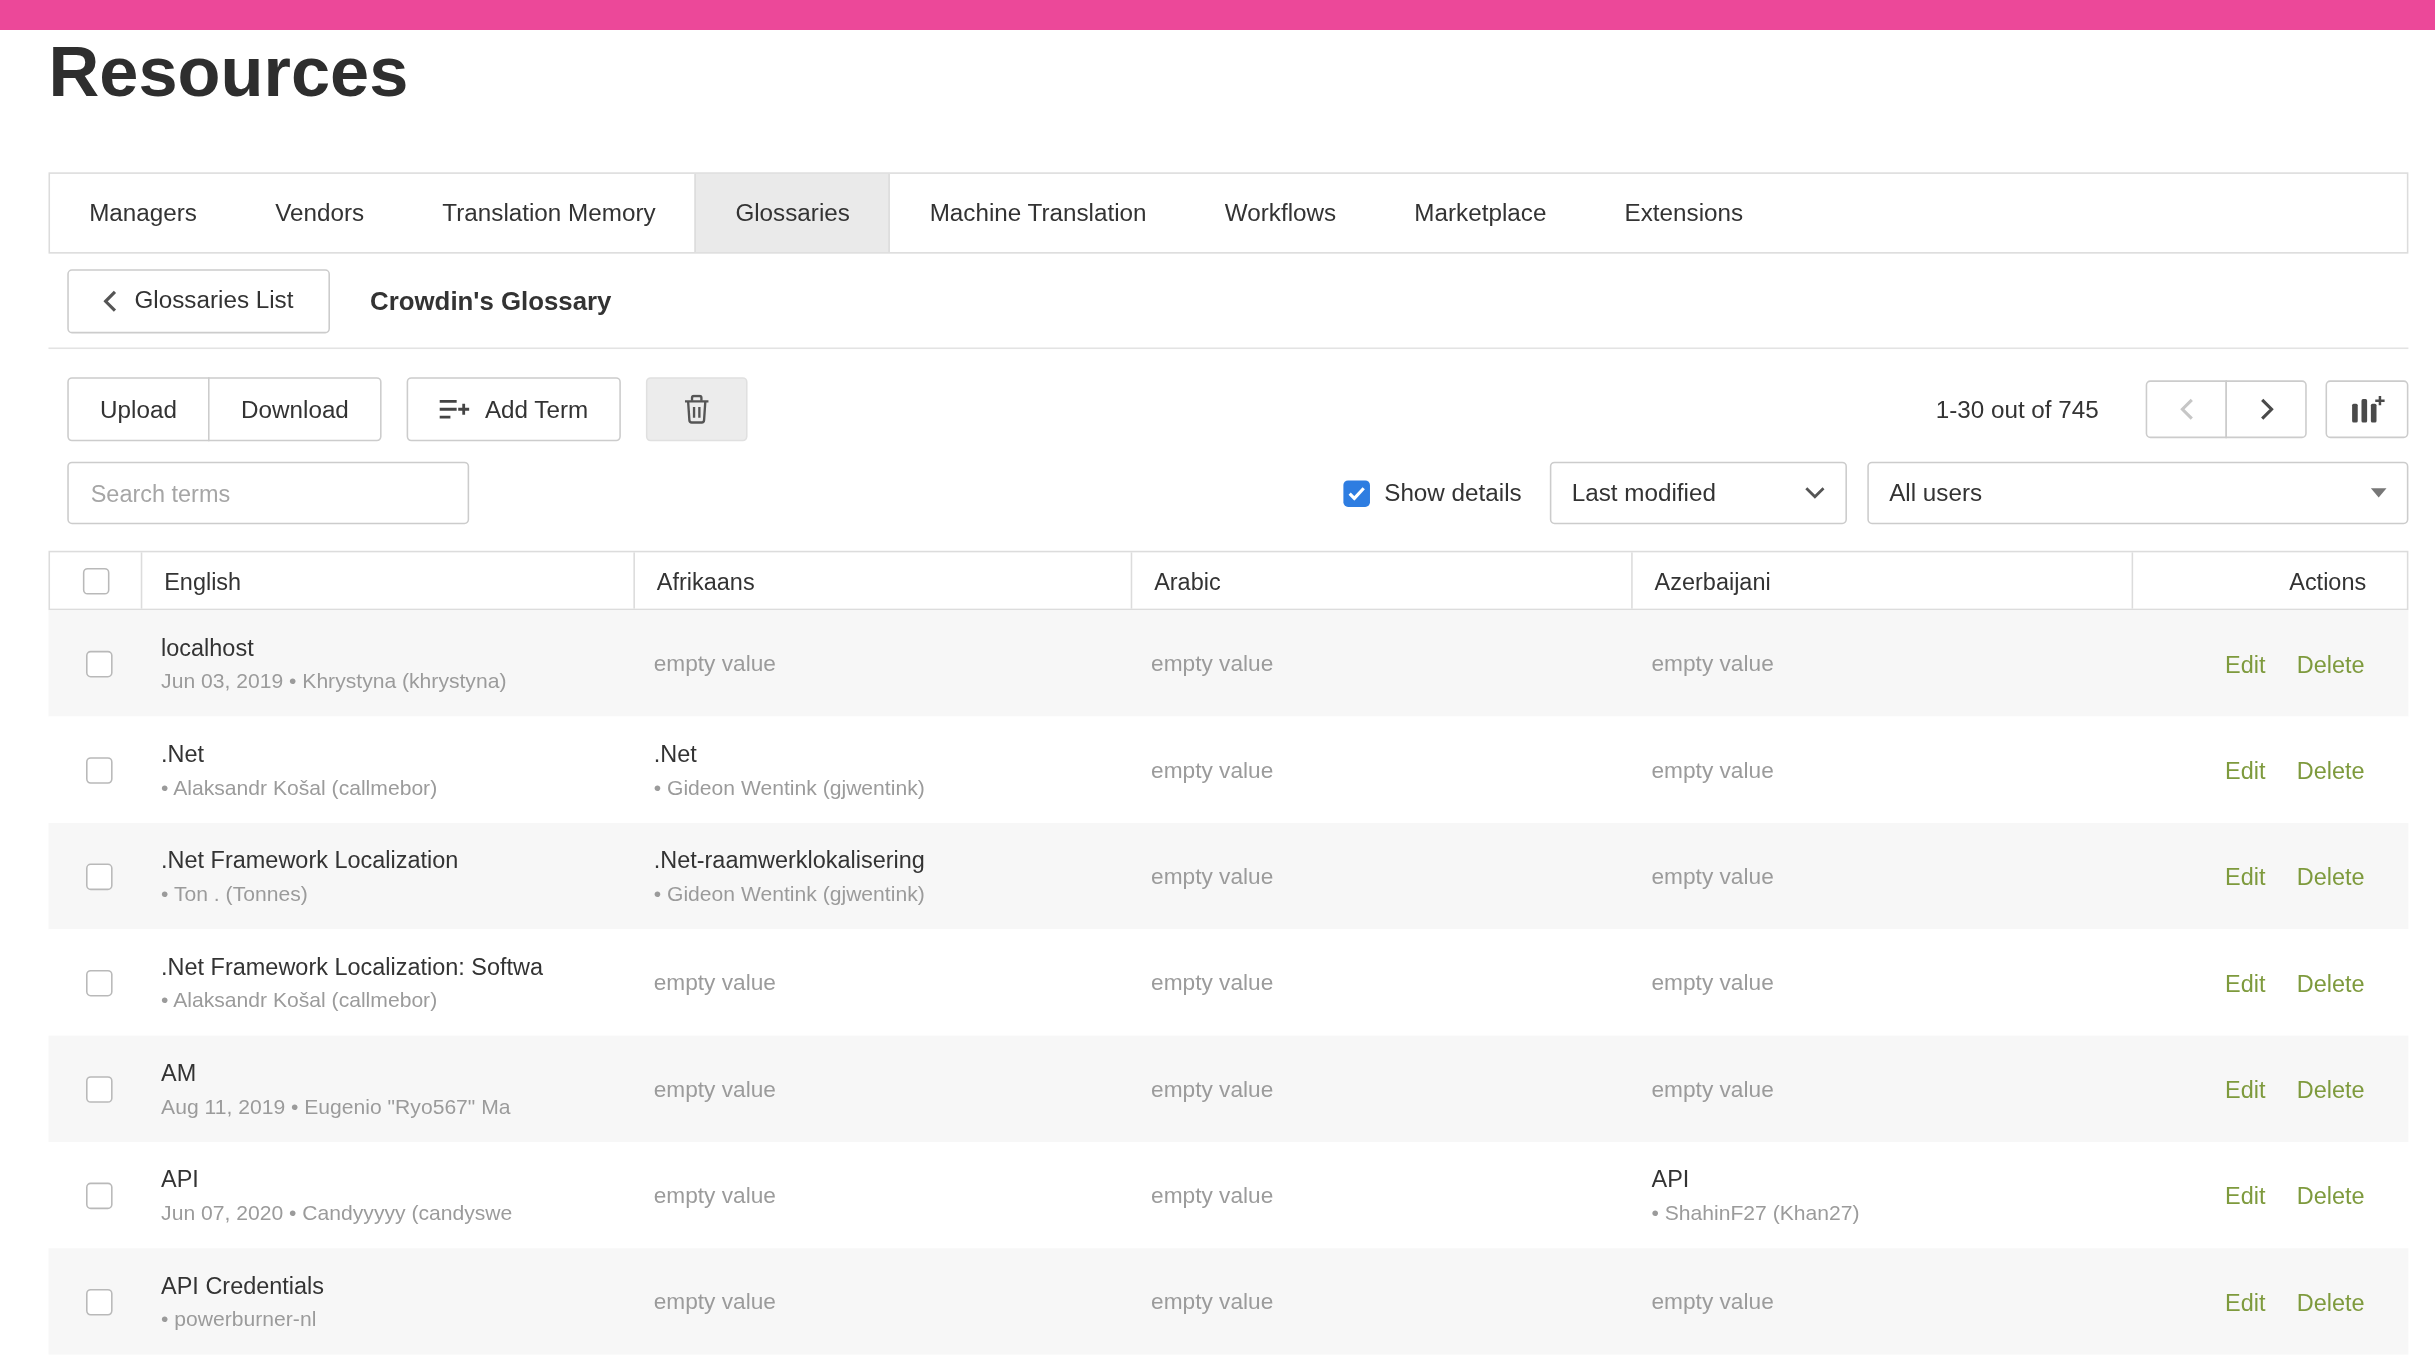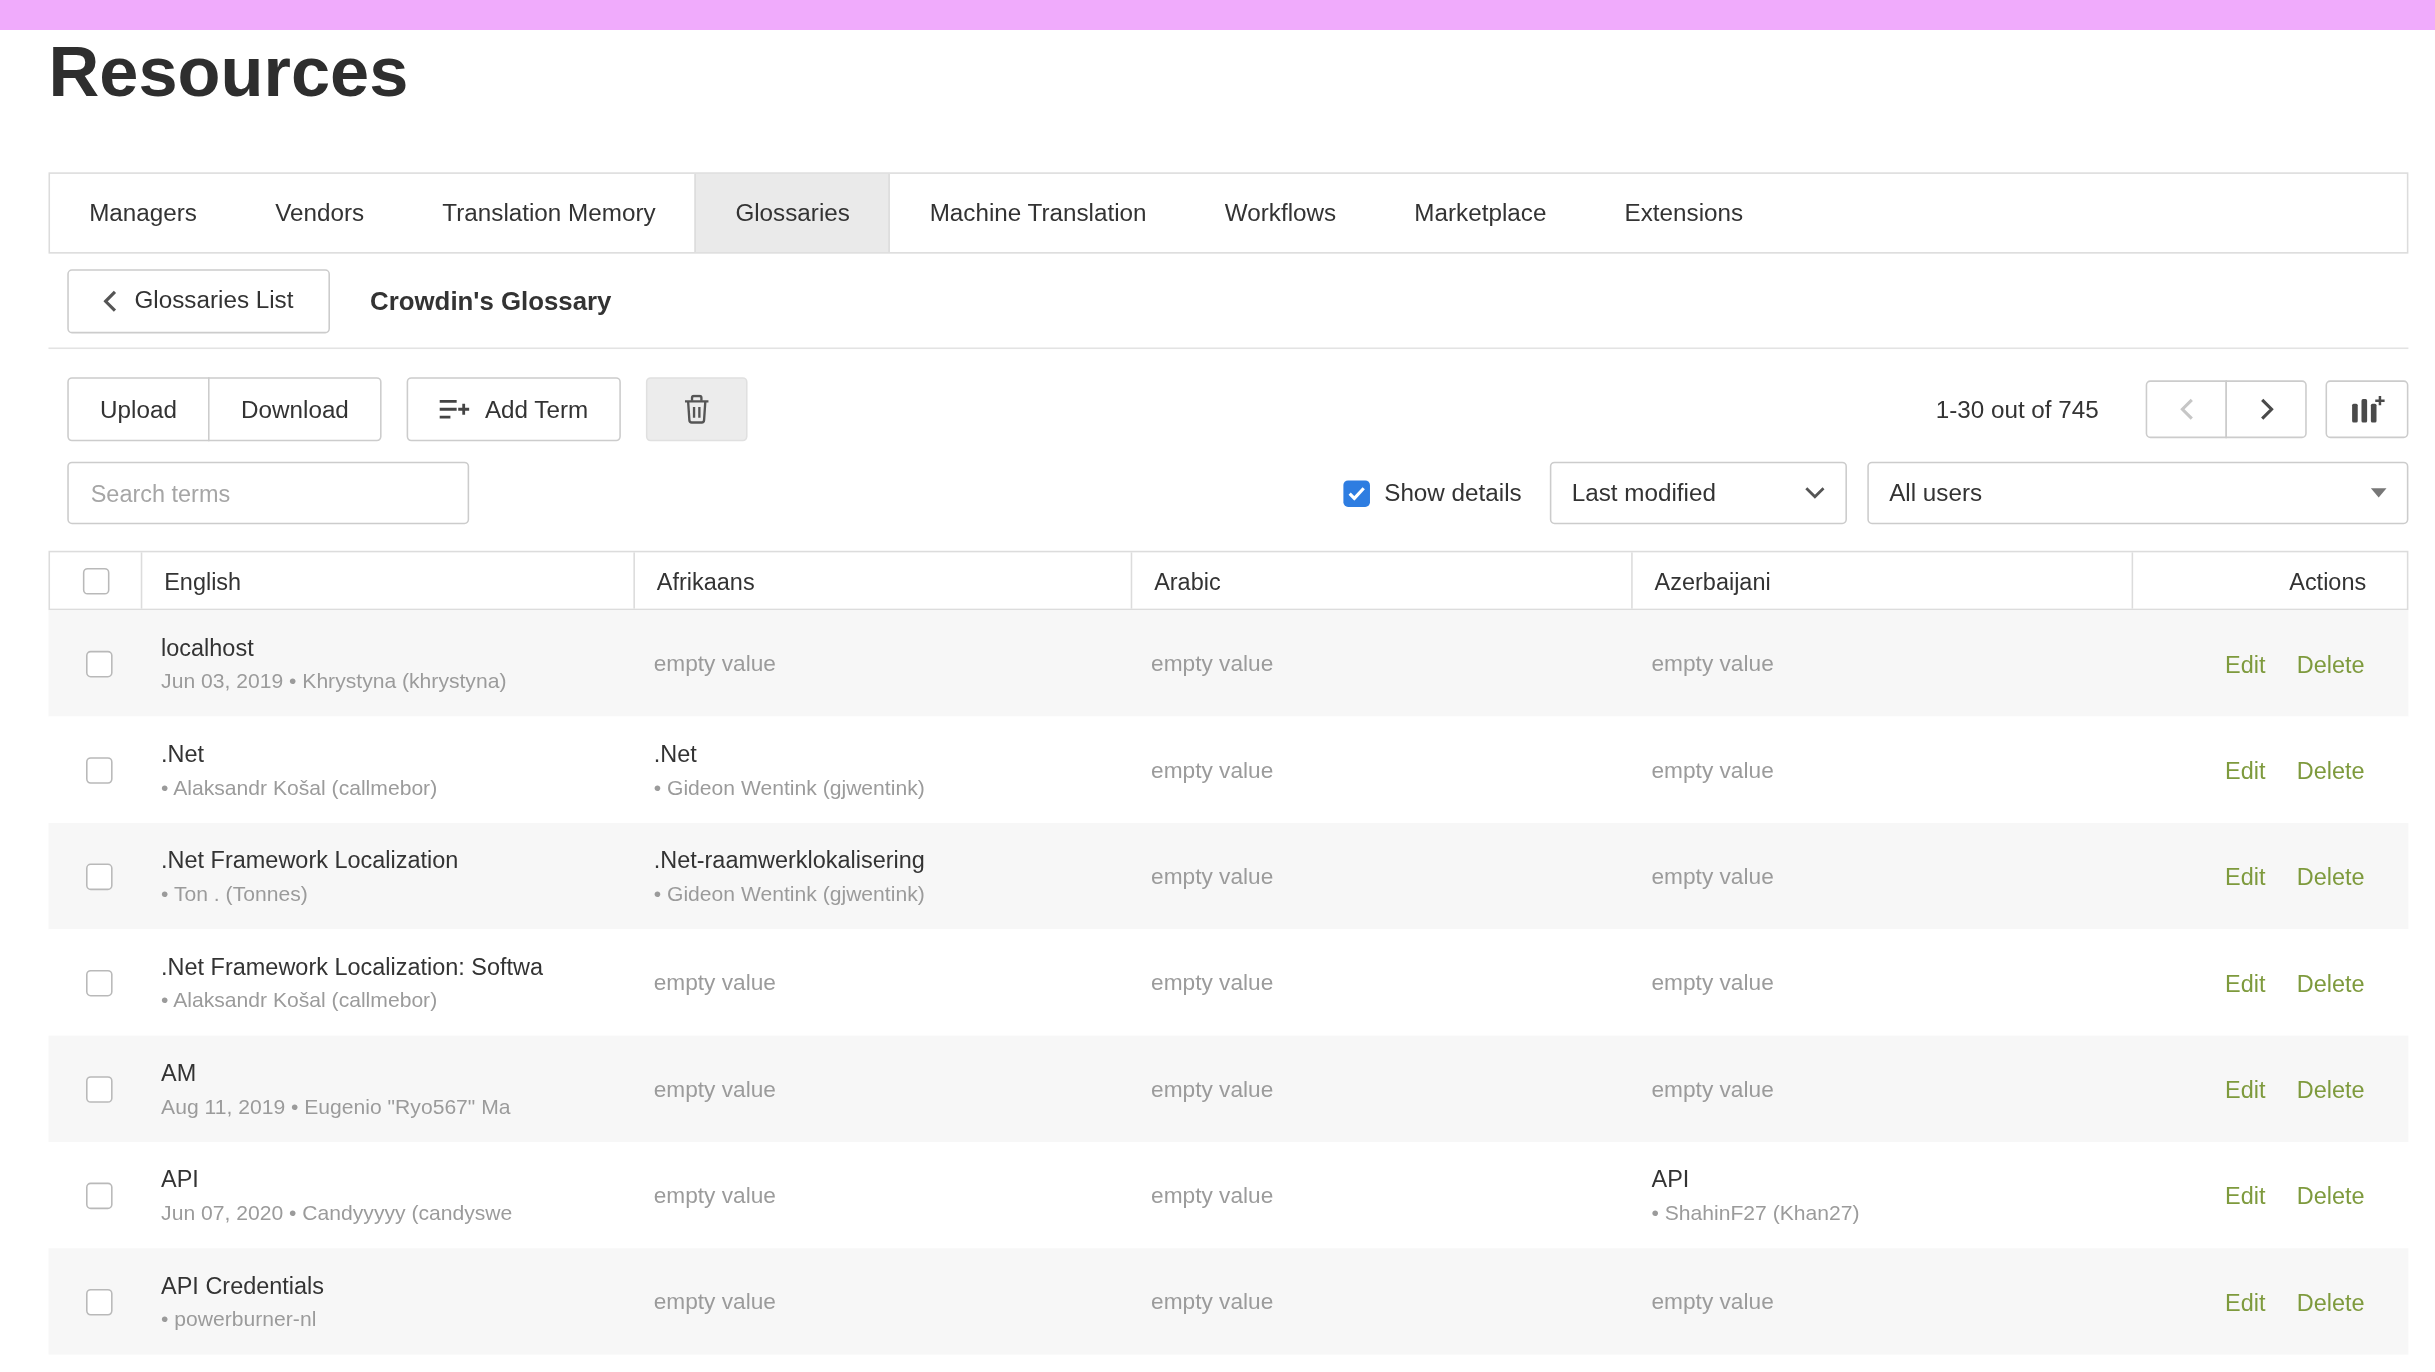--- a/index.html
+++ b/index.html
@@ -1,19 +1,19 @@
 <!DOCTYPE html>
 <html style="--green: #7e9a3d; --blue: #2e7de1;"><head>
 <meta charset="utf-8">
 <title>Resources</title>
 <style>
   * { box-sizing: border-box; }
   html,body { margin:0; padding:0; background:#fff; }
   body { font-family: "Liberation Sans", sans-serif; color:#333; }
-  .viewport { width:2435px; height:1372px; overflow:hidden; background:#f0abfc; }
+  .viewport { width:2435px; height:1372px; overflow:hidden; background:#ec4899; }
   .page { width:1557px; height:878px; transform:scale(1.5639); transform-origin:0 0; background:#fff; }
   .inner { width:1509px; margin-left:31px; }
 
   h1.page-title { font-size:45px; line-height:54px; font-weight:700; color:#2e2e2e; margin:30px 0 0 0; }
 
   
   .tabs { margin-top:37px; display:flex; border:1px solid #dcdcdc; height:52px; background:#fff; }
   .tab { padding:0 25px; line-height:50px; font-size:15.5px; color:#333; cursor:pointer; white-space:nowrap; }
   .tab.active { background:#eaeaea; border-left:1px solid #dcdcdc; border-right:1px solid #dcdcdc; }
 

